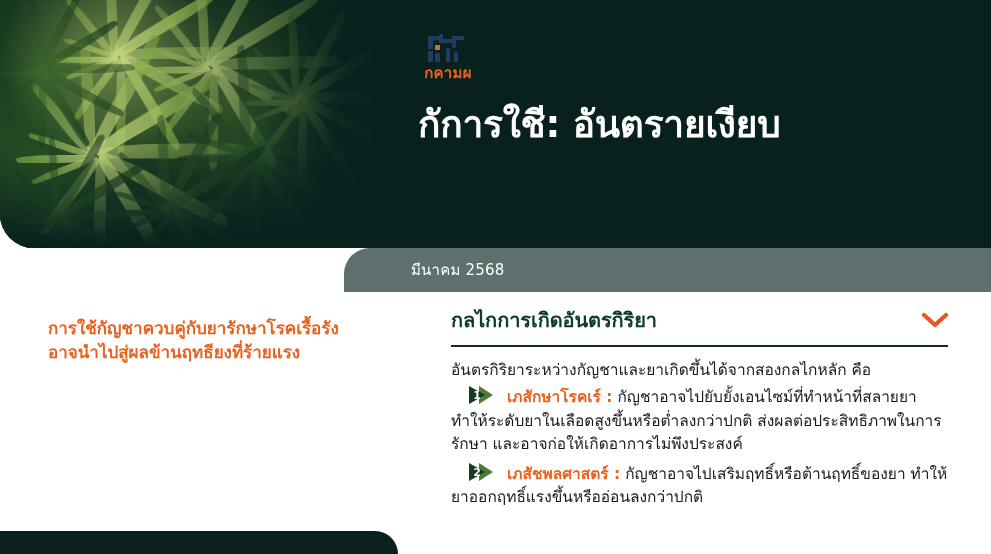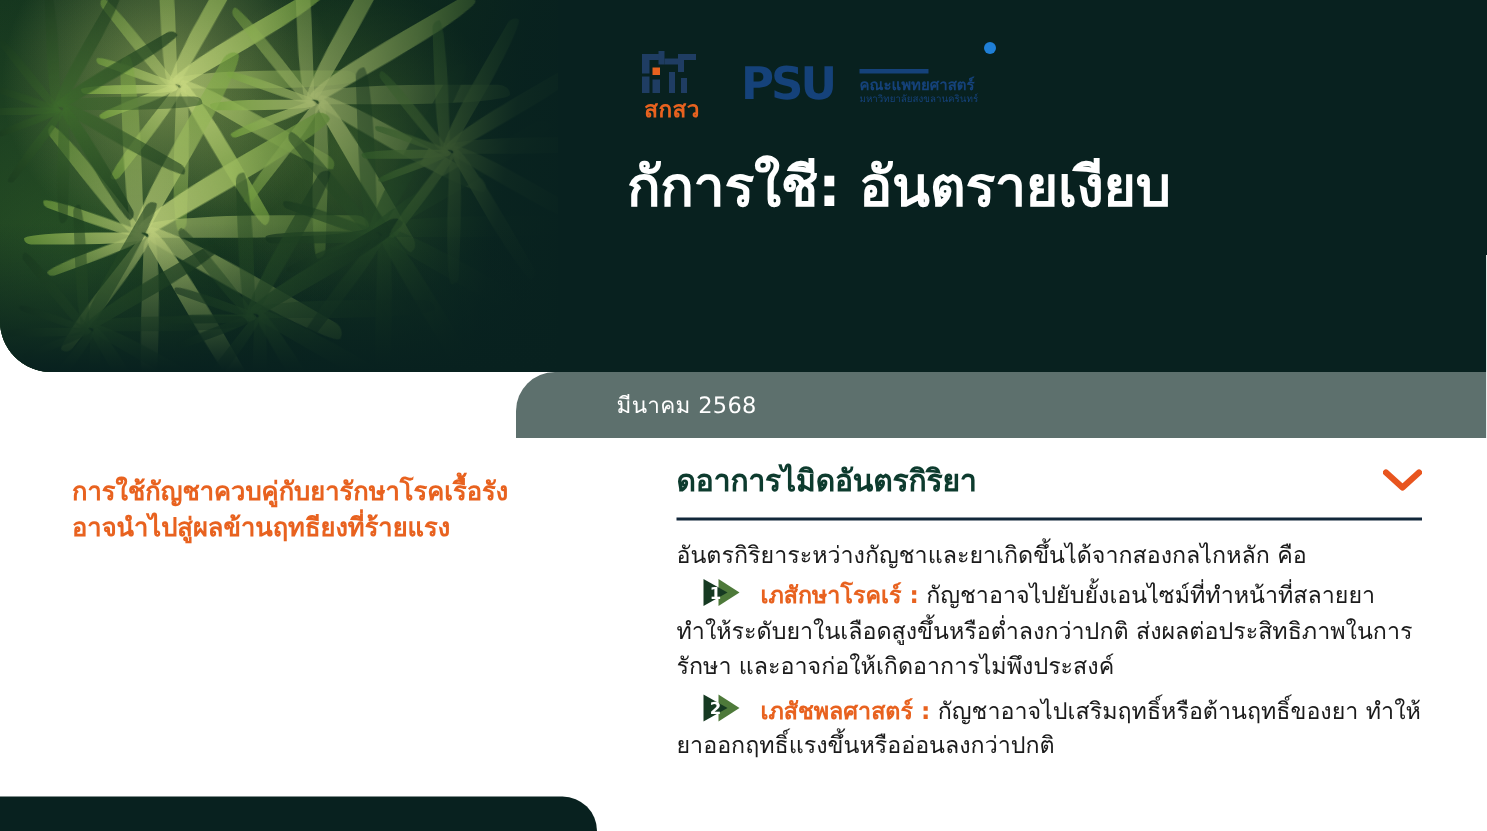--- a/index.html
+++ b/index.html
@@ -472,32 +472,23 @@
           <i style="left:13px; top:0px;  width:4px;  height:9px;"></i>
           <i style="left:17px; top:5px;  width:9px;  height:4px;"></i>
           <i style="left:26px; top:2px;  width:4px;  height:12px;"></i>
           <i style="left:30px; top:2px;  width:8px;  height:4px;"></i>
           <i class="o" style="left:9px;  top:11px; width:5px;  height:5px;"></i>
           <i style="left:2px;  top:17px; width:5px;  height:11px;"></i>
           <i style="left:9px;  top:19px; width:5px;  height:9px;"></i>
           <i style="left:20px; top:14px; width:4px;  height:14px;"></i>
           <i style="left:28px; top:18px; width:4px;  height:10px;"></i>
         </div>
-        <div class="lbl">สกสว</div>
+        <div class="lbl">กคามผ</div>
       </div>
 
-      <div class="logo logo-psu">
-        <div class="psu-mark">PSU</div>
-        <div class="psu-dot"></div>
-        <div class="psu-text">
-          <div class="psu-rule"></div>
-          <div class="psu-fac">คณะแพทยศาสตร์</div>
-          <div class="psu-uni">มหาวิทยาลัยสงขลานครินทร์</div>
-        </div>
-      </div>
 
 
     </div>
 
     <div class="headline">
       <span class="l1">กัการใชี: อันตรายเงียบ</span>
     </div>
 
   </div>
 
@@ -510,21 +501,21 @@
     <div class="col-left">
       <div class="lead">
         <span>การใช้กัญชาควบคู่กับยารักษาโรคเรื้อรัง</span>
         <span class="l2">อาจนำไปสู่ผลข้านฤทธียงที่ร้ายแรง</span>
       </div>
     </div>
 
     <div class="col-right">
 
       <div class="sec-head">
-        <div class="sec-title">ดอาการไมิดอันตรกิริยา</div>
+        <div class="sec-title">กลไกการเกิดอันตรกิริยา</div>
         <svg class="chevron" viewBox="0 0 26 16">
           <path d="M2 3 L13 13 L24 3" fill="none" stroke="#e8551f" stroke-width="4.2" stroke-linecap="round" stroke-linejoin="round"></path>
         </svg>
       </div>
 
       <div class="sec-rule"></div>
 
       <div class="intro">อันตรกิริยาระหว่างกัญชาและยาเกิดขึ้นได้จากสองกลไกหลัก คือ</div>
 
       <div class="mech">

